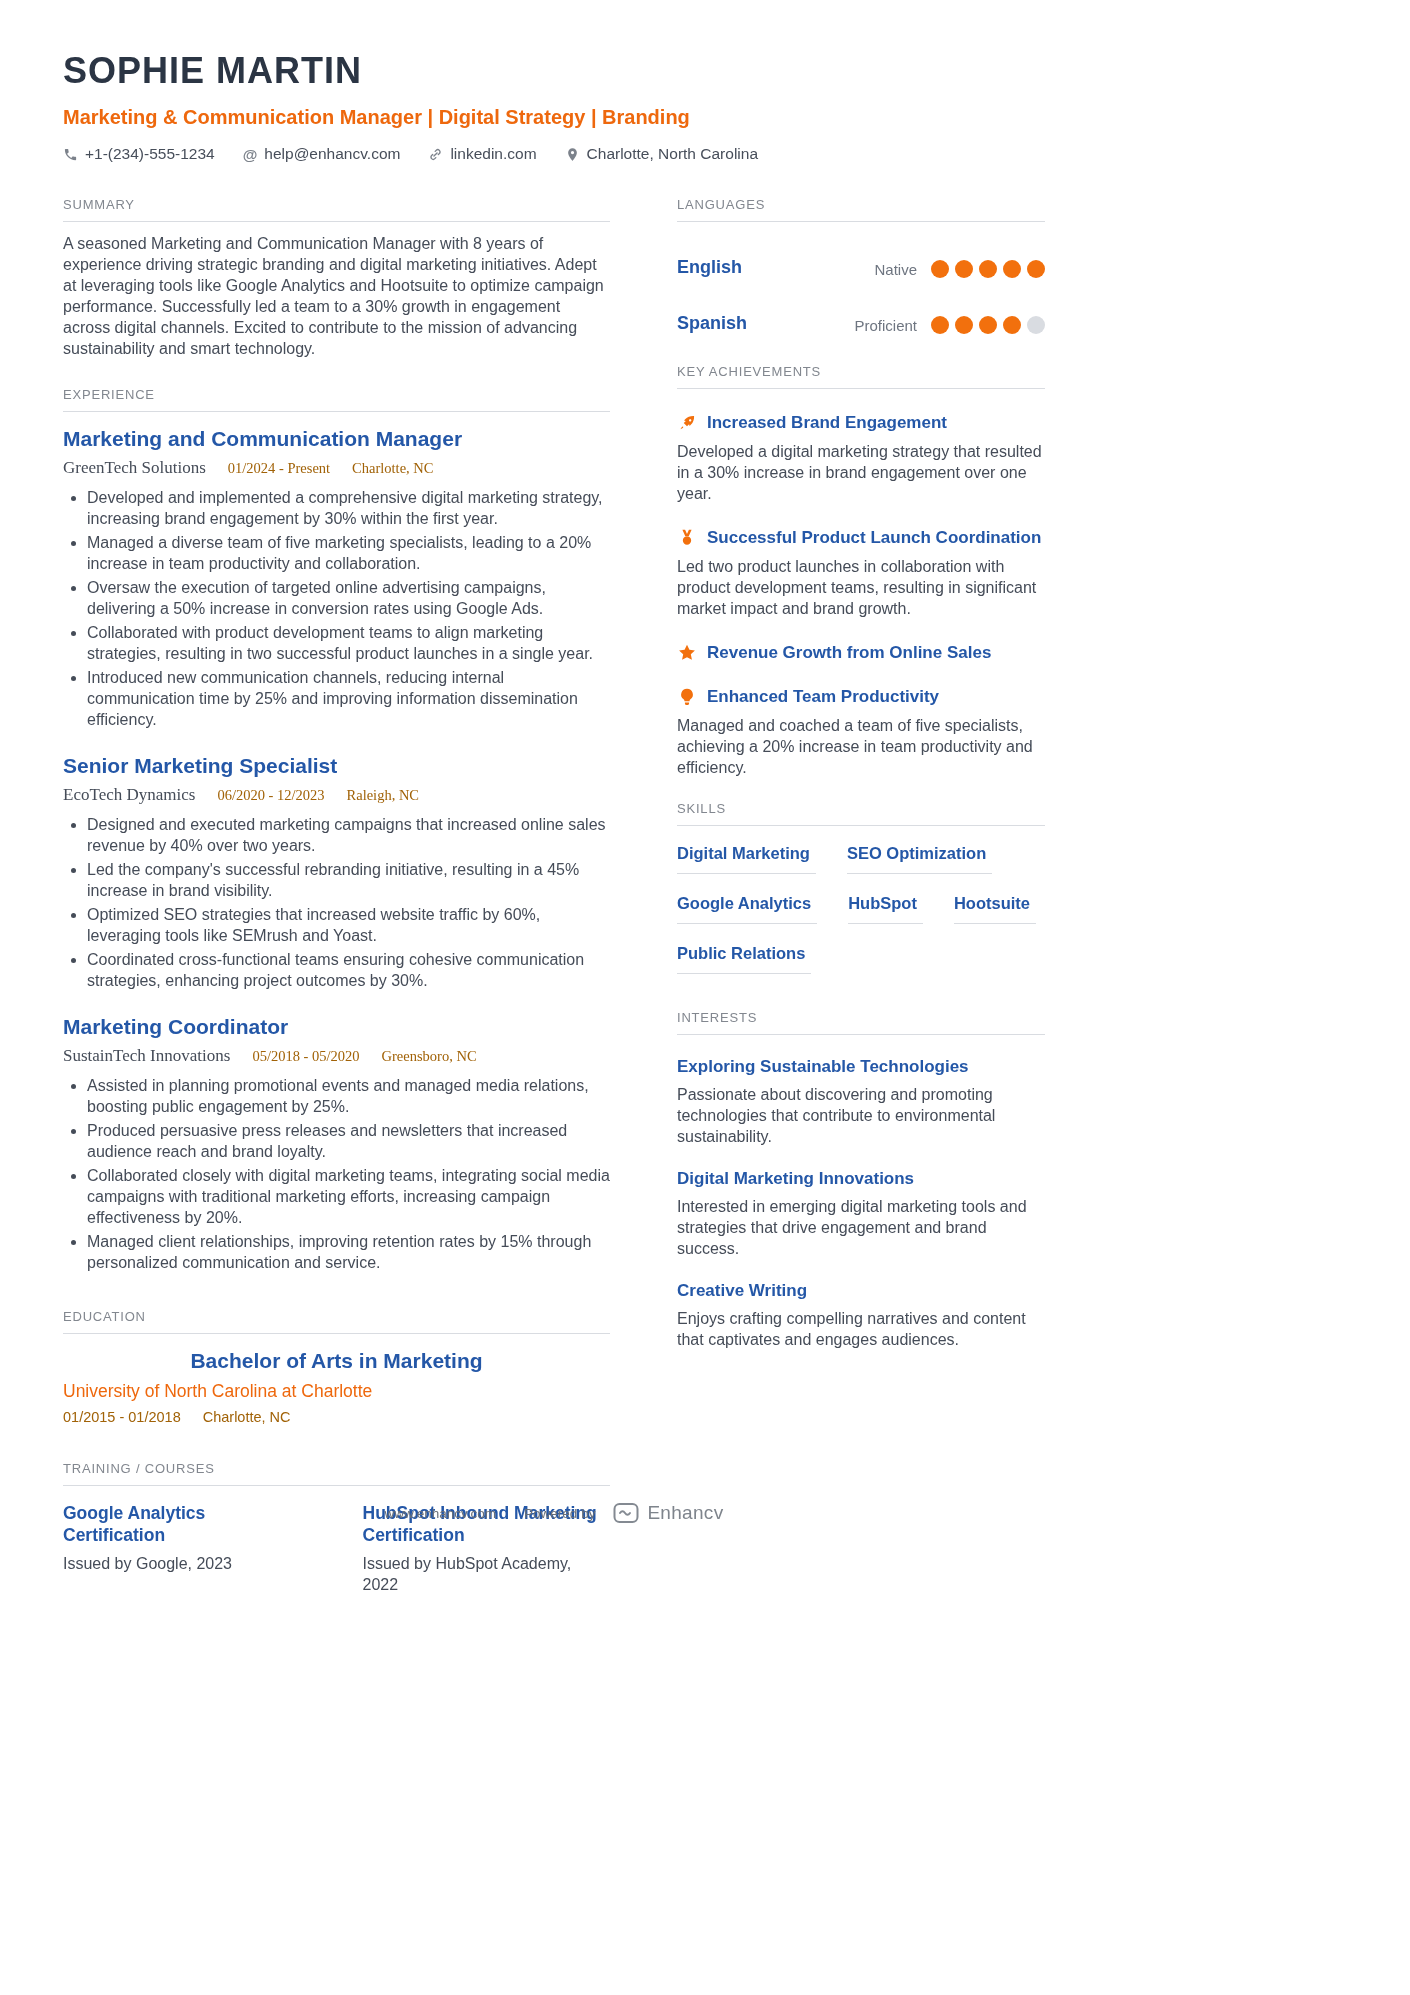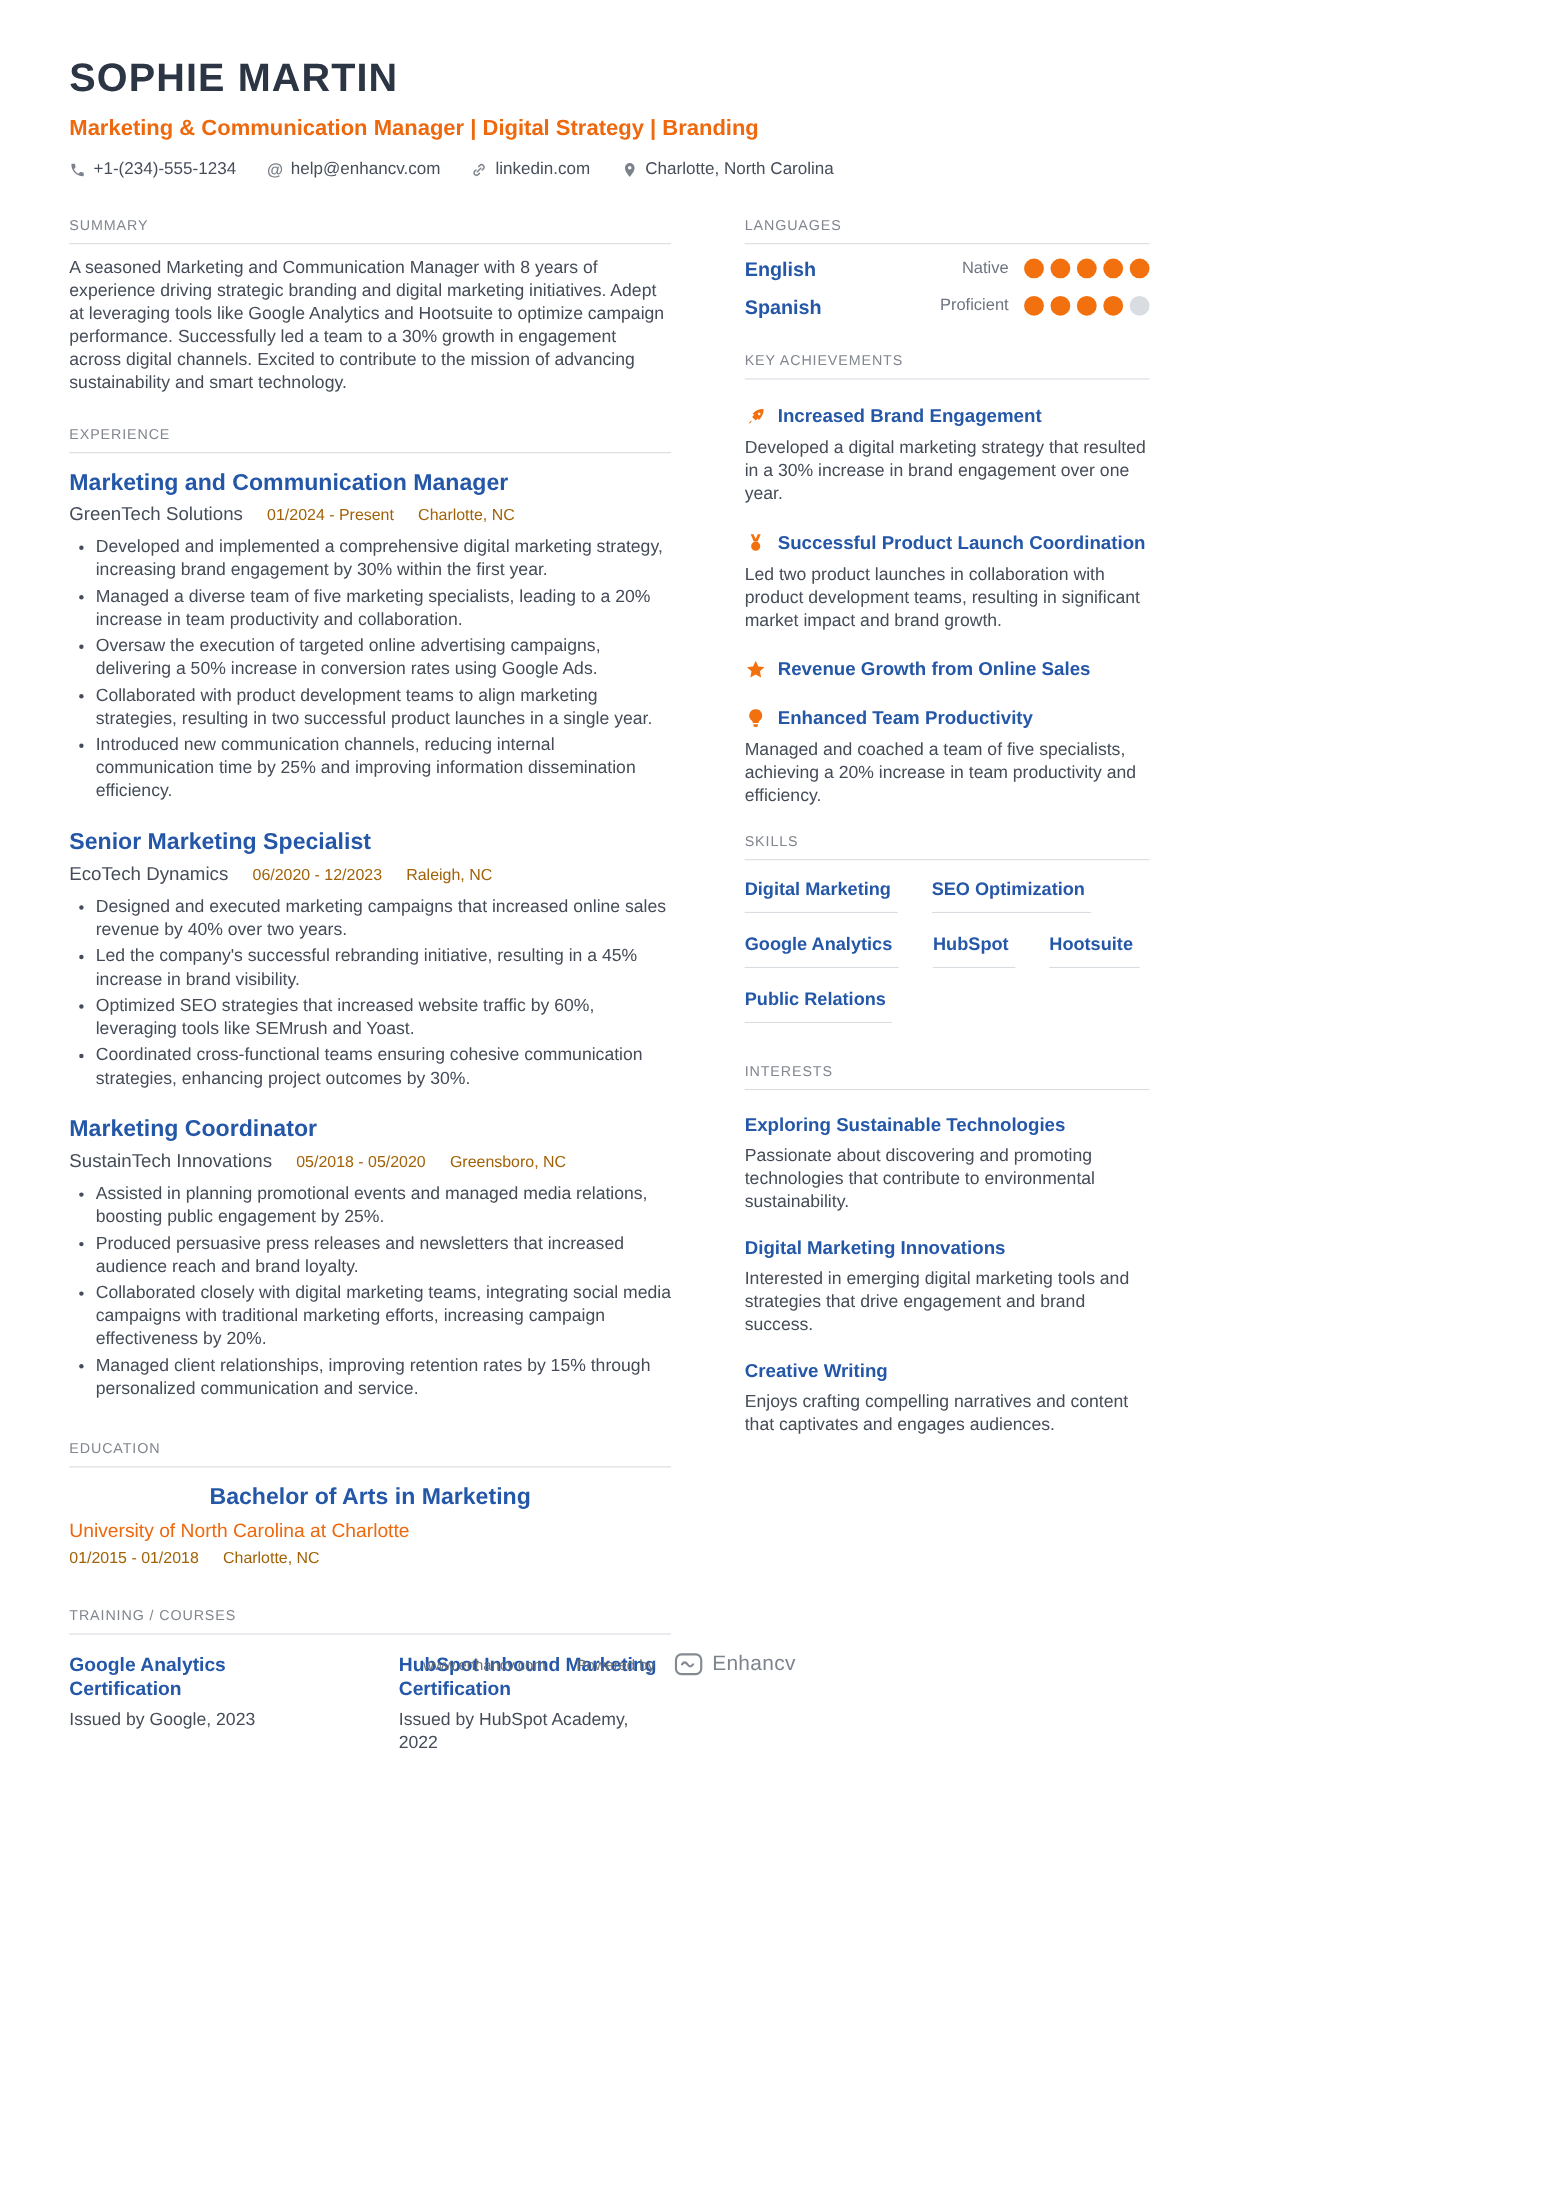--- a/index.html
+++ b/index.html
@@ -28,38 +28,38 @@
     padding-bottom: 9px; border-bottom: 1px solid #d9dce1;
   }
 
   
   .summary-text { margin-top: 11px; font-size: 16px; line-height: 21px; }
 
   
   .job { margin-top: 15px; }
   .job + .job { margin-top: 24px; }
   .job-title { font-size: 21px; font-weight: 600; color: #2457a7; }
-  .job-meta { display: flex; align-items: baseline; gap: 22px; margin-top: 7px; }
+  .job-meta { display: flex; align-items: baseline; gap: 22px; margin-top: 7px; font-family: Liberation Serif, serif; }
   .company { font-size: 17px; color: #454c58; }
   .meta { font-size: 14.5px; color: #a16207; }
   ul.bullets { margin-top: 9px; padding-left: 24px; }
   ul.bullets li { font-size: 16px; line-height: 21px; margin-bottom: 3px; }
 
   
   .degree { margin-top: 15px; font-size: 21px; font-weight: 600; color: #2457a7; text-align: center; }
   .school { margin-top: 8px; font-size: 17.5px; color: #ee680d; }
   .edu-meta { display: flex; gap: 22px; margin-top: 7px; }
 
   
   .courses { display: grid; grid-template-columns: 1fr 1fr; column-gap: 52px; margin-top: 16px; }
   .course-title { font-size: 17.5px; font-weight: 600; color: #2457a7; line-height: 22px; }
   .course-issued { margin-top: 7px; font-size: 16px; line-height: 21px; }
 
   
-  .lang-row { display: flex; align-items: flex-start; margin-top: 13px; }
+  .lang-row { display: flex; align-items: flex-end; margin-top: 35px; }
   .lang-name { flex: 1; font-size: 18px; font-weight: 600; color: #2457a7; }
   .lang-level { font-size: 15px; color: #6e7580; margin-right: 14px; }
   .dots { display: flex; gap: 6px; }
   .dot { width: 18px; height: 18px; border-radius: 50%; background: #d9dce1; }
   .dot.filled { background: #f2700d; }
 
   
   .ach { margin-top: 24px; }
   .ach-head { display: flex; align-items: center; gap: 10px; }
   .ach-head svg { width: 20px; height: 20px; fill: #f2700d; flex: 0 0 auto; }

